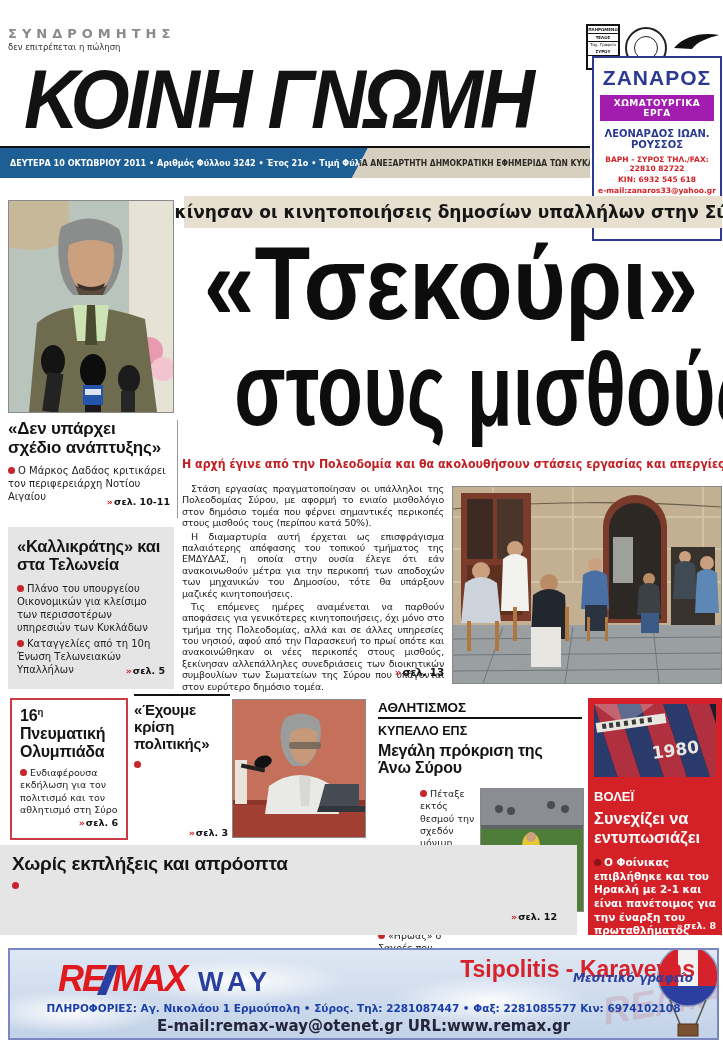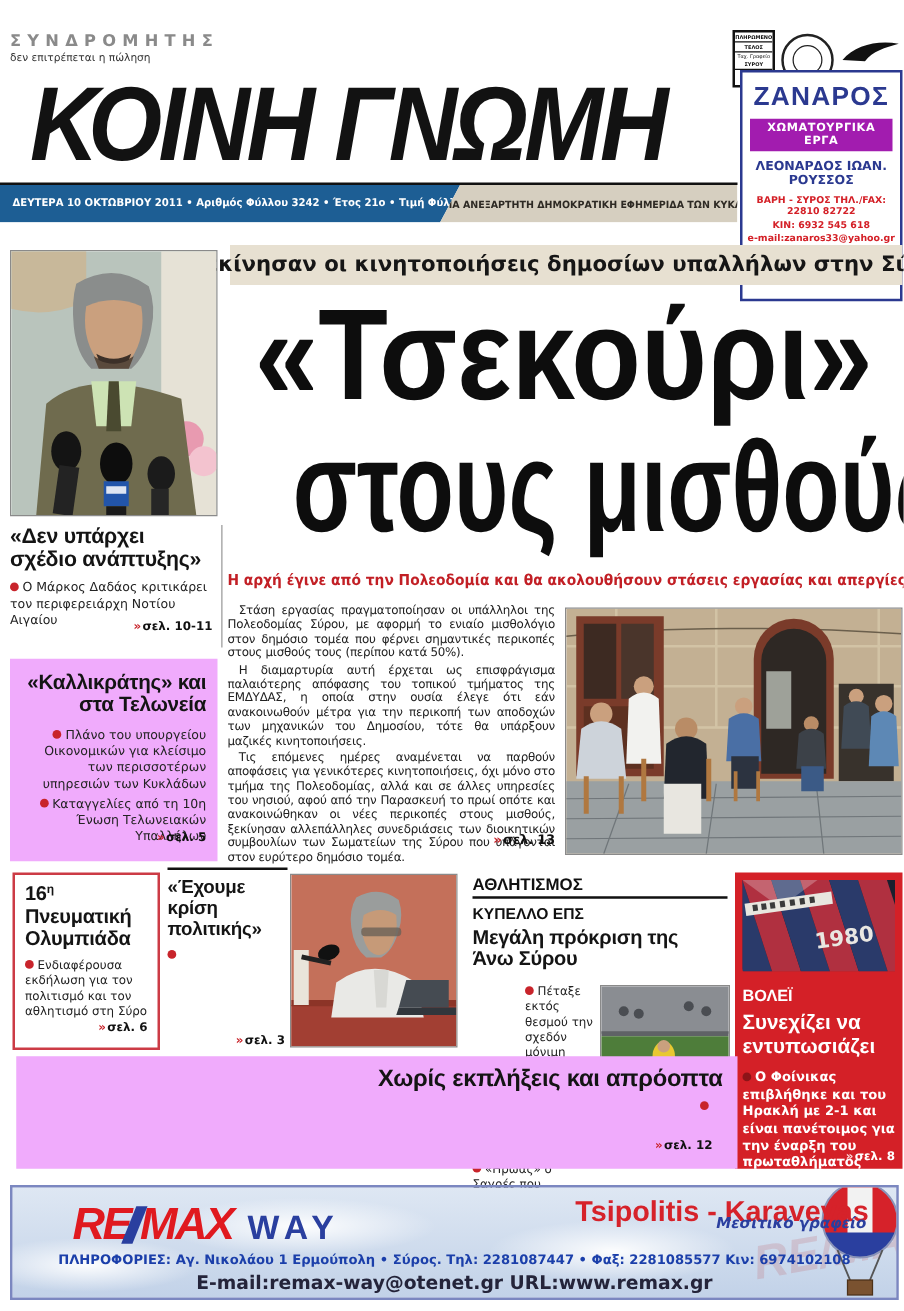--- a/index.html
+++ b/index.html
@@ -45,21 +45,21 @@
   
   .shead{font-family:"Liberation Sans",sans-serif;font-weight:bold;color:#141414;line-height:1.12;letter-spacing:-.2px;}
   .bullet{position:relative;font-size:10px;line-height:1.3;color:#232323;}
   .dot{display:inline-block;width:7px;height:7px;border-radius:50%;background:#c8242b;margin-right:3px;}
   .dot-dark{background:#8c1418;}
   .pref{font-size:9.5px;font-weight:bold;color:#111;white-space:nowrap;}
   .pref .arr{color:#c8242b;margin-right:2px;letter-spacing:-1px;}
   .pref-abs{position:absolute;right:0;bottom:0;}
   .pref-light{color:#fff;}
   .pref-light .arr{color:#ffd9d9;}
-  .beige-box{background:#f0abfc;text-align:right;}
+  .beige-box{background:#e5e5e5;}
   .vline{background:#9a9a9a;width:1px;}
   .hline{background:#111;height:2px;}
   
   .sec-label{font-size:13.5px;font-weight:bold;color:#101010;font-family:"Liberation Sans",sans-serif;}
   .subsec{font-size:12.5px;font-weight:bold;color:#101010;font-family:"Liberation Sans",sans-serif;}
   
   .volley{background:#d42027;color:#fff;}
   .v-label{font-size:13px;font-weight:bold;color:#fff;font-family:"Liberation Sans",sans-serif;}
   .v-head{font-size:16.5px;font-weight:bold;color:#fff;line-height:1.15;font-family:"Liberation Sans",sans-serif;}
   .v-bullet{font-size:10.5px;font-weight:600;line-height:1.3;color:#fff;position:relative;}
@@ -393,21 +393,21 @@
     <div class="v-label" style="margin-top:8px;">ΒΟΛΕΪ</div>
     <div class="v-head" style="margin-top:5px;">Συνεχίζει να εντυπωσιάζει</div>
     <div class="v-bullet" style="margin-top:9px;height:76px;">
       <span class="dot dot-dark"></span><span>Ο Φοίνικας επιβλήθηκε και του Ηρακλή με 2-1 και είναι πανέτοιμος για την έναρξη του πρωταθλήματος</span>
       <span class="pref pref-abs pref-light">
         <span class="arr">»</span><span>σελ. 8</span>
       </span>
     </div>
   </div>
 
-  <div class="b beige-box" style="left:13px;top:845px;width:577px;height:90px;padding:8px 12px;box-sizing:border-box;">
+  <div class="b beige-box" style="left:0;top:845px;width:577px;height:90px;padding:8px 12px;box-sizing:border-box;">
     <div class="shead council-head">Χωρίς εκπλήξεις και απρόοπτα</div>
     <div class="bullet" style="margin-top:5px;font-size:10.5px;width:545px;height:44px;">
       <span class="dot"></span>
       <span class="pref pref-abs">
         <span class="arr">»</span><span>σελ. 12</span>
       </span>
     </div>
   </div>
 
   <div class="b remax" style="left:8px;top:948px;width:707px;height:88px;">

